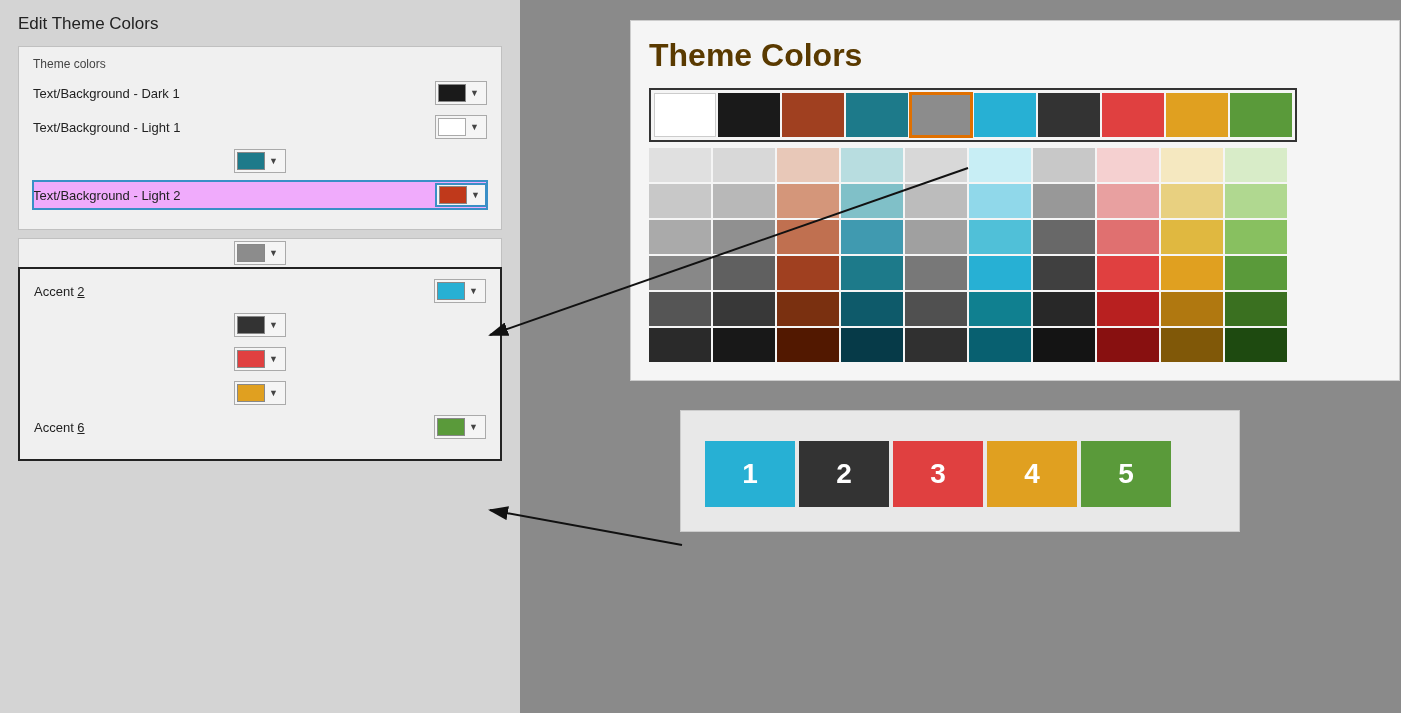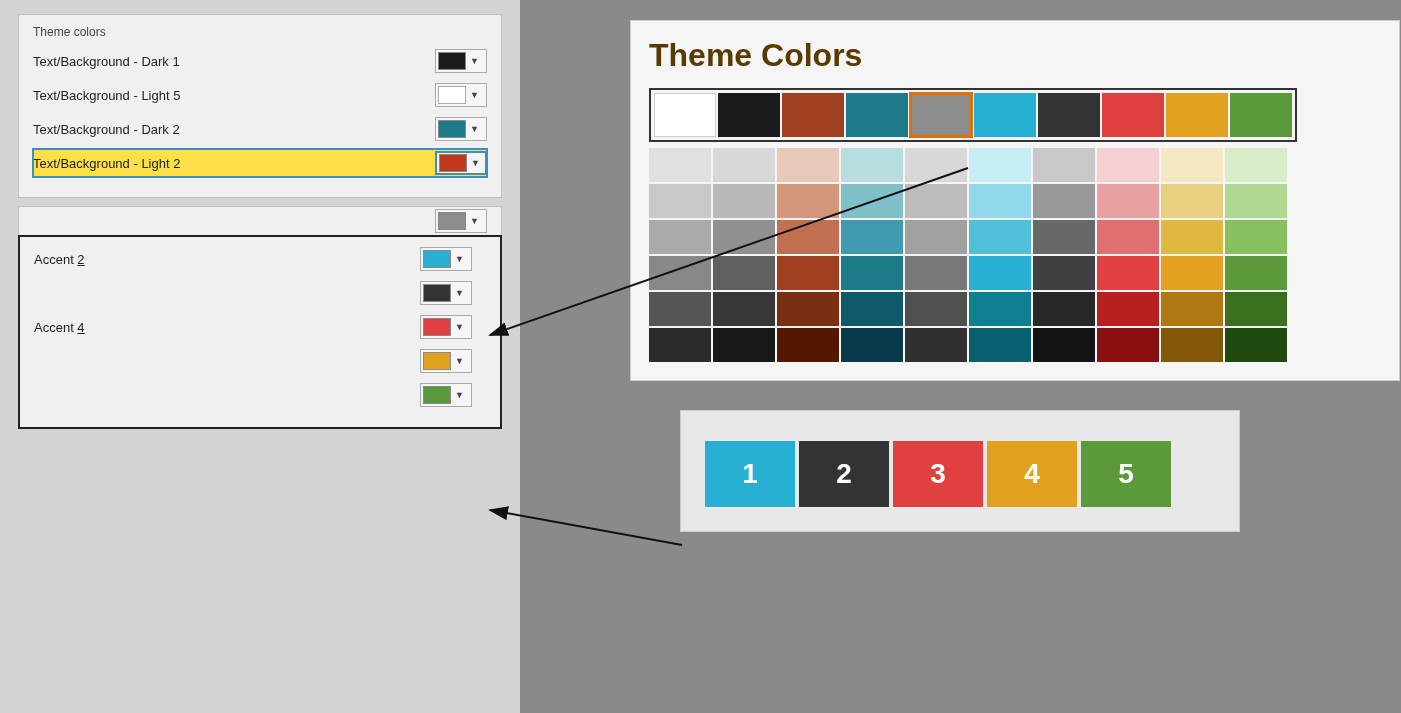--- a/index.html
+++ b/index.html
@@ -39,21 +39,21 @@
 
     .section-label {
       font-size: 12px;
       color: #444;
       margin-bottom: 8px;
     }
 
     .color-row {
       display: flex;
       align-items: center;
-      justify-content: flex-end;
+      justify-content: center;
       margin-bottom: 6px;
       padding: 2px 0;
     }
 
     .color-row-label {
       font-size: 13px;
       color: #222;
       flex: 1;
     }
 
@@ -78,21 +78,21 @@
     .dropdown-arrow {
       font-size: 9px;
       color: #444;
       padding: 0 2px;
     }
 
     
     .row-selected {
       outline: 2px solid #3a8fc7;
       outline-offset: -1px;
-      background: #fde047;
+      background: #f0abfc;
       gap: 48px;
     }
 
     
     .accent-box {
       border: 2px solid #222;
       padding: 4px;
     }
 
     
@@ -163,42 +163,42 @@
       left: 0;
       width: 1401px;
       height: 713px;
       pointer-events: none;
     }
   </style>
 </head>
 <body>
 
 <div class="left-panel">
+  <div class="panel-title">Edit Theme Colors</div>
 
   <div class="theme-colors-section">
     <div class="section-label">Theme colors</div>
 
     <div class="color-row">
       <span class="color-row-label">Text/Background - Dark 1</span>
       <button class="color-btn">
         <div class="color-swatch" style="background:#1a1a1a;"></div>
         <span class="dropdown-arrow">▼</span>
       </button>
     </div>
 
     <div class="color-row">
-      <span class="color-row-label">Text/Background - Light 5</span>
+      <span class="color-row-label">Text/Background - Light 1</span>
       <button class="color-btn">
         <div class="color-swatch" style="background:#ffffff; border:1px solid #aaa;"></div>
         <span class="dropdown-arrow">▼</span>
       </button>
     </div>
 
     <div class="color-row">
-      <span class="color-row-label">Text/Background - Dark 2</span>
       <button class="color-btn">
         <div class="color-swatch" style="background:#1d7a8a;"></div>
         <span class="dropdown-arrow">▼</span>
       </button>
     </div>
 
     <div class="color-row row-selected">
       <span class="color-row-label">Text/Background - Light 2</span>
       <button class="color-btn" style="border:2px solid #3a8fc7;">
         <div class="color-swatch" style="background:#c0391b;"></div>
@@ -207,48 +207,48 @@
     </div>
   </div>
 
   <div class="color-row" style="padding: 2px 14px; background:#f0f0f0; border:1px solid #c0c0c0; border-bottom:none; margin-bottom:0;">
     <button class="color-btn">
       <div class="color-swatch" style="background:#8c8c8c;"></div>
       <span class="dropdown-arrow">▼</span>
     </button>
   </div>
 
-  <div class="accent-box" style="background:#f0f0f0; border:2px solid #222; padding:8px 28px 12px 14px;">
+  <div class="accent-box" style="background:#f0f0f0; border:2px solid #222; padding:8px 14px 12px 14px;">
     <div class="color-row">
       <span class="color-row-label">Accent <u>2</u></span>
       <button class="color-btn">
         <div class="color-swatch" style="background:#27b0d4;"></div>
         <span class="dropdown-arrow">▼</span>
       </button>
     </div>
     <div class="color-row">
       <button class="color-btn">
         <div class="color-swatch" style="background:#333333;"></div>
         <span class="dropdown-arrow">▼</span>
       </button>
     </div>
     <div class="color-row">
-      <span class="color-row-label">Accent <u>4</u></span>
       <button class="color-btn">
         <div class="color-swatch" style="background:#e04040;"></div>
         <span class="dropdown-arrow">▼</span>
       </button>
     </div>
     <div class="color-row">
       <button class="color-btn">
         <div class="color-swatch" style="background:#e0a020;"></div>
         <span class="dropdown-arrow">▼</span>
       </button>
     </div>
     <div class="color-row">
+      <span class="color-row-label">Accent <u>6</u></span>
       <button class="color-btn">
         <div class="color-swatch" style="background:#5a9a3a;"></div>
         <span class="dropdown-arrow">▼</span>
       </button>
     </div>
   </div>
 </div>
 
 <div class="right-panel">
   <div class="theme-colors-title">Theme Colors</div>

